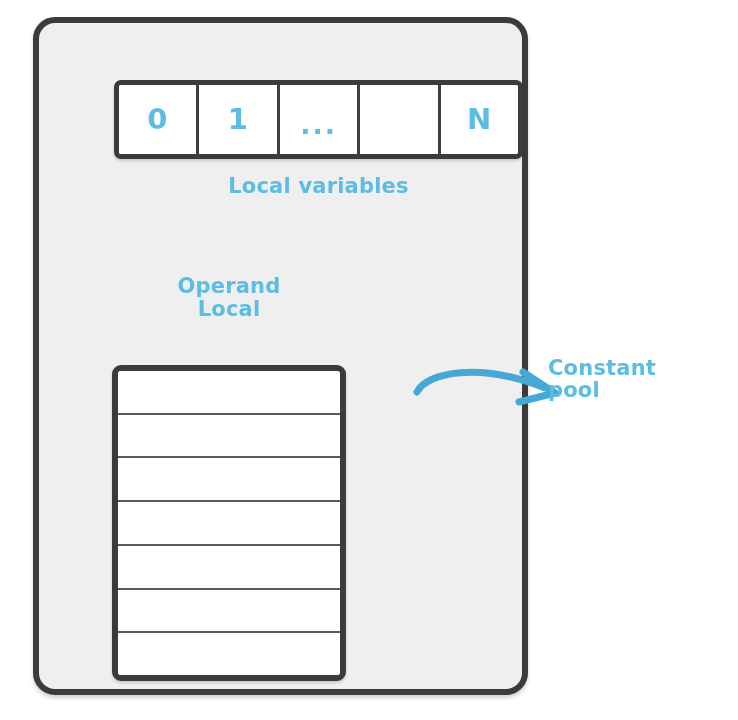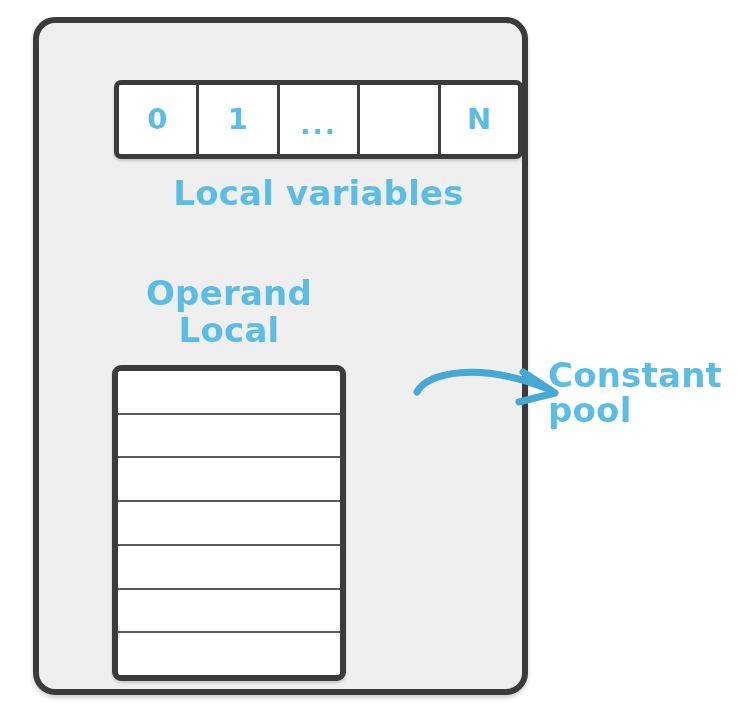--- a/index.html
+++ b/index.html
@@ -75,21 +75,21 @@
     letter-spacing: 2px;
     align-items: flex-end;
     padding-bottom: 16px;
   }
 
   
   .blue-label {
     position: absolute;
     color: #5bbde4;
     font-weight: bold;
-    font-size: 34px;
+    font-size: 21px;
     line-height: 1.08;
     white-space: pre-line;
     letter-spacing: 0.2px;
   }
   .label-localvars {
     left: 75px;
     top: 152px;
     width: 409px;
     text-align: center;
   }

